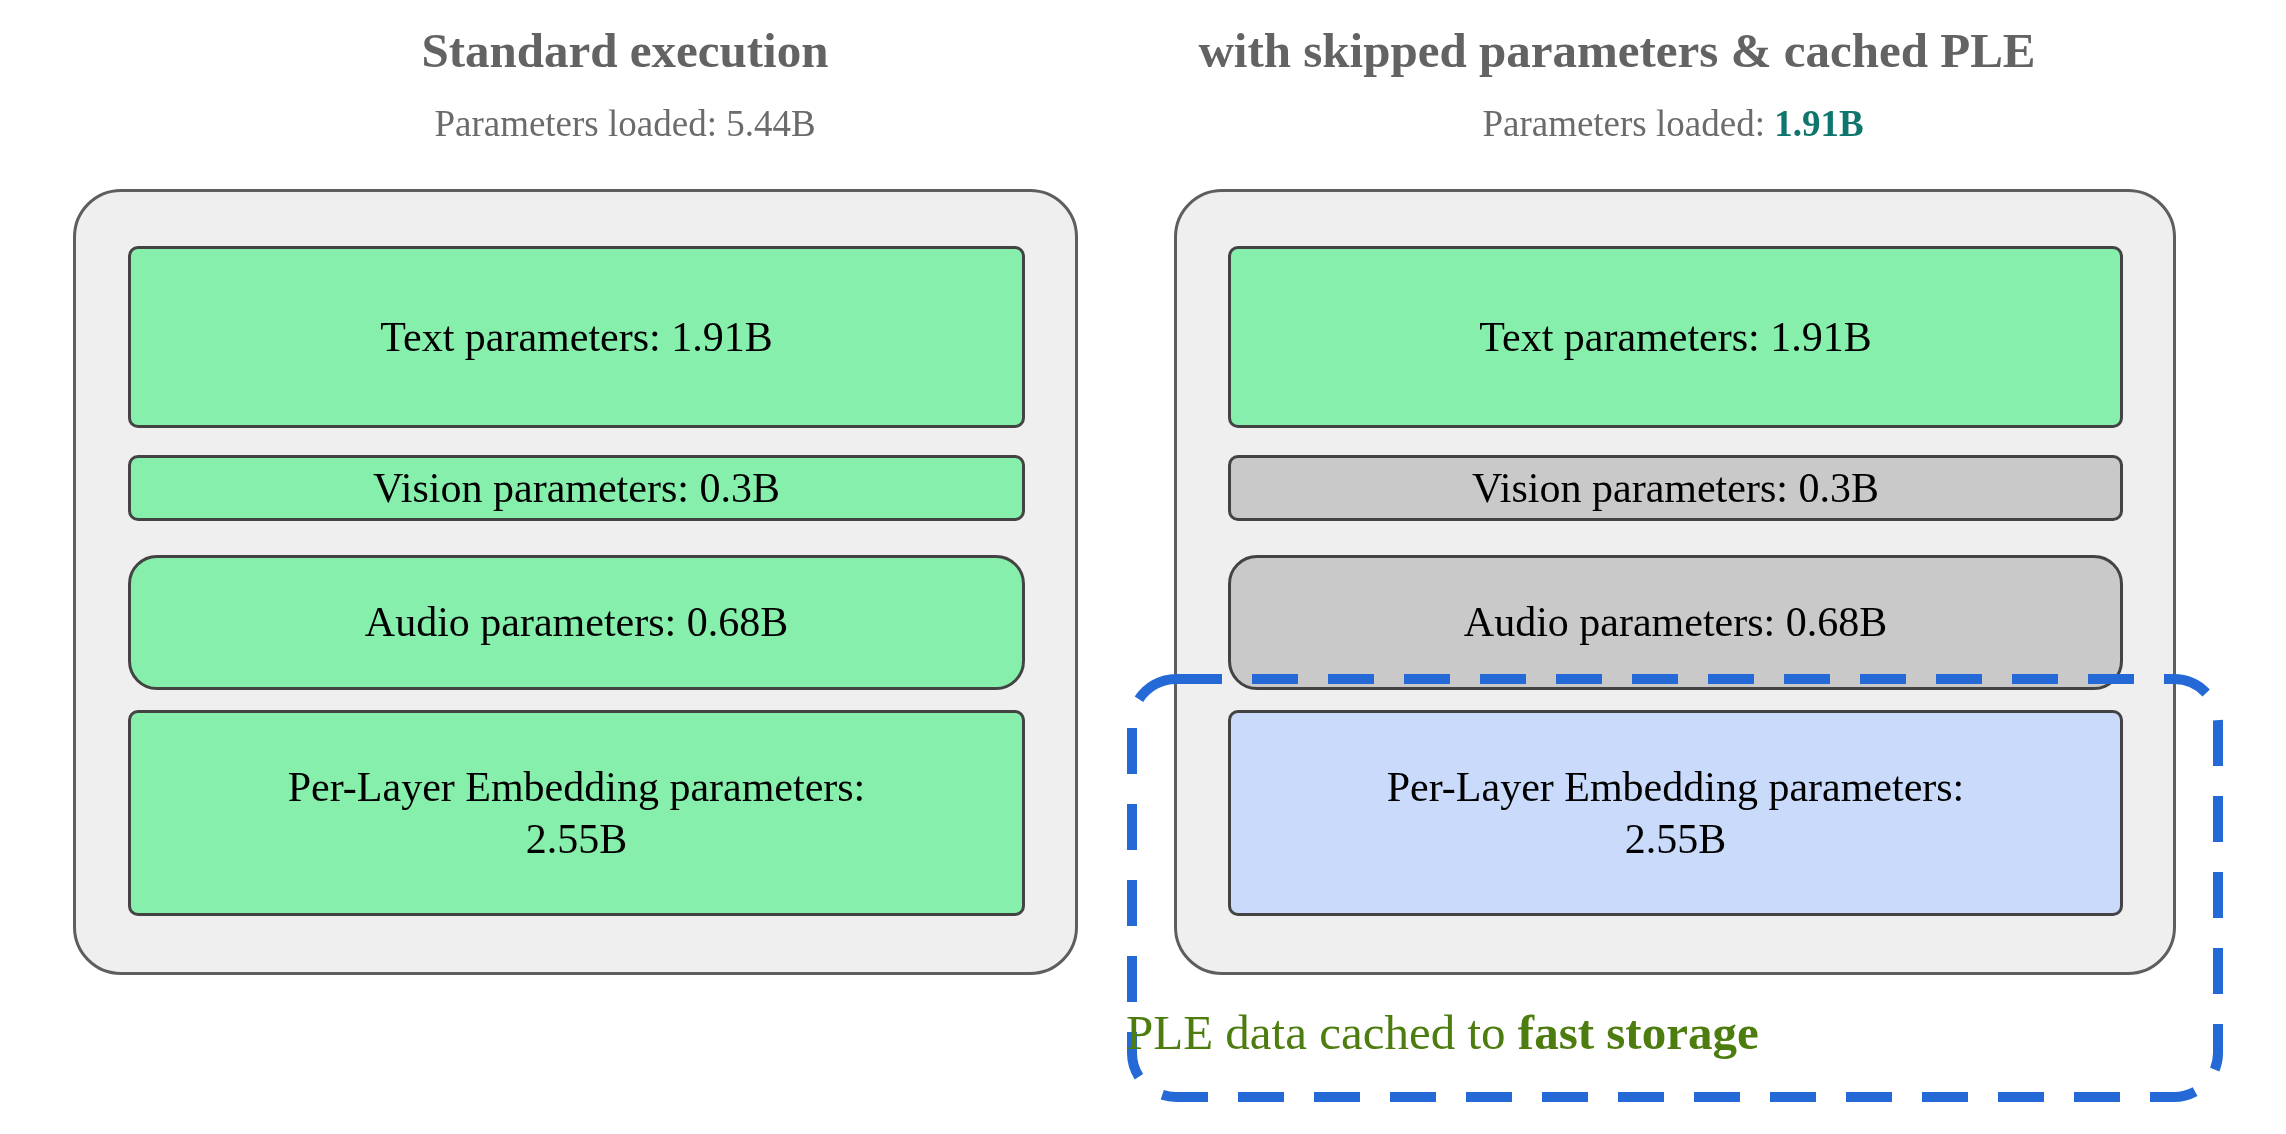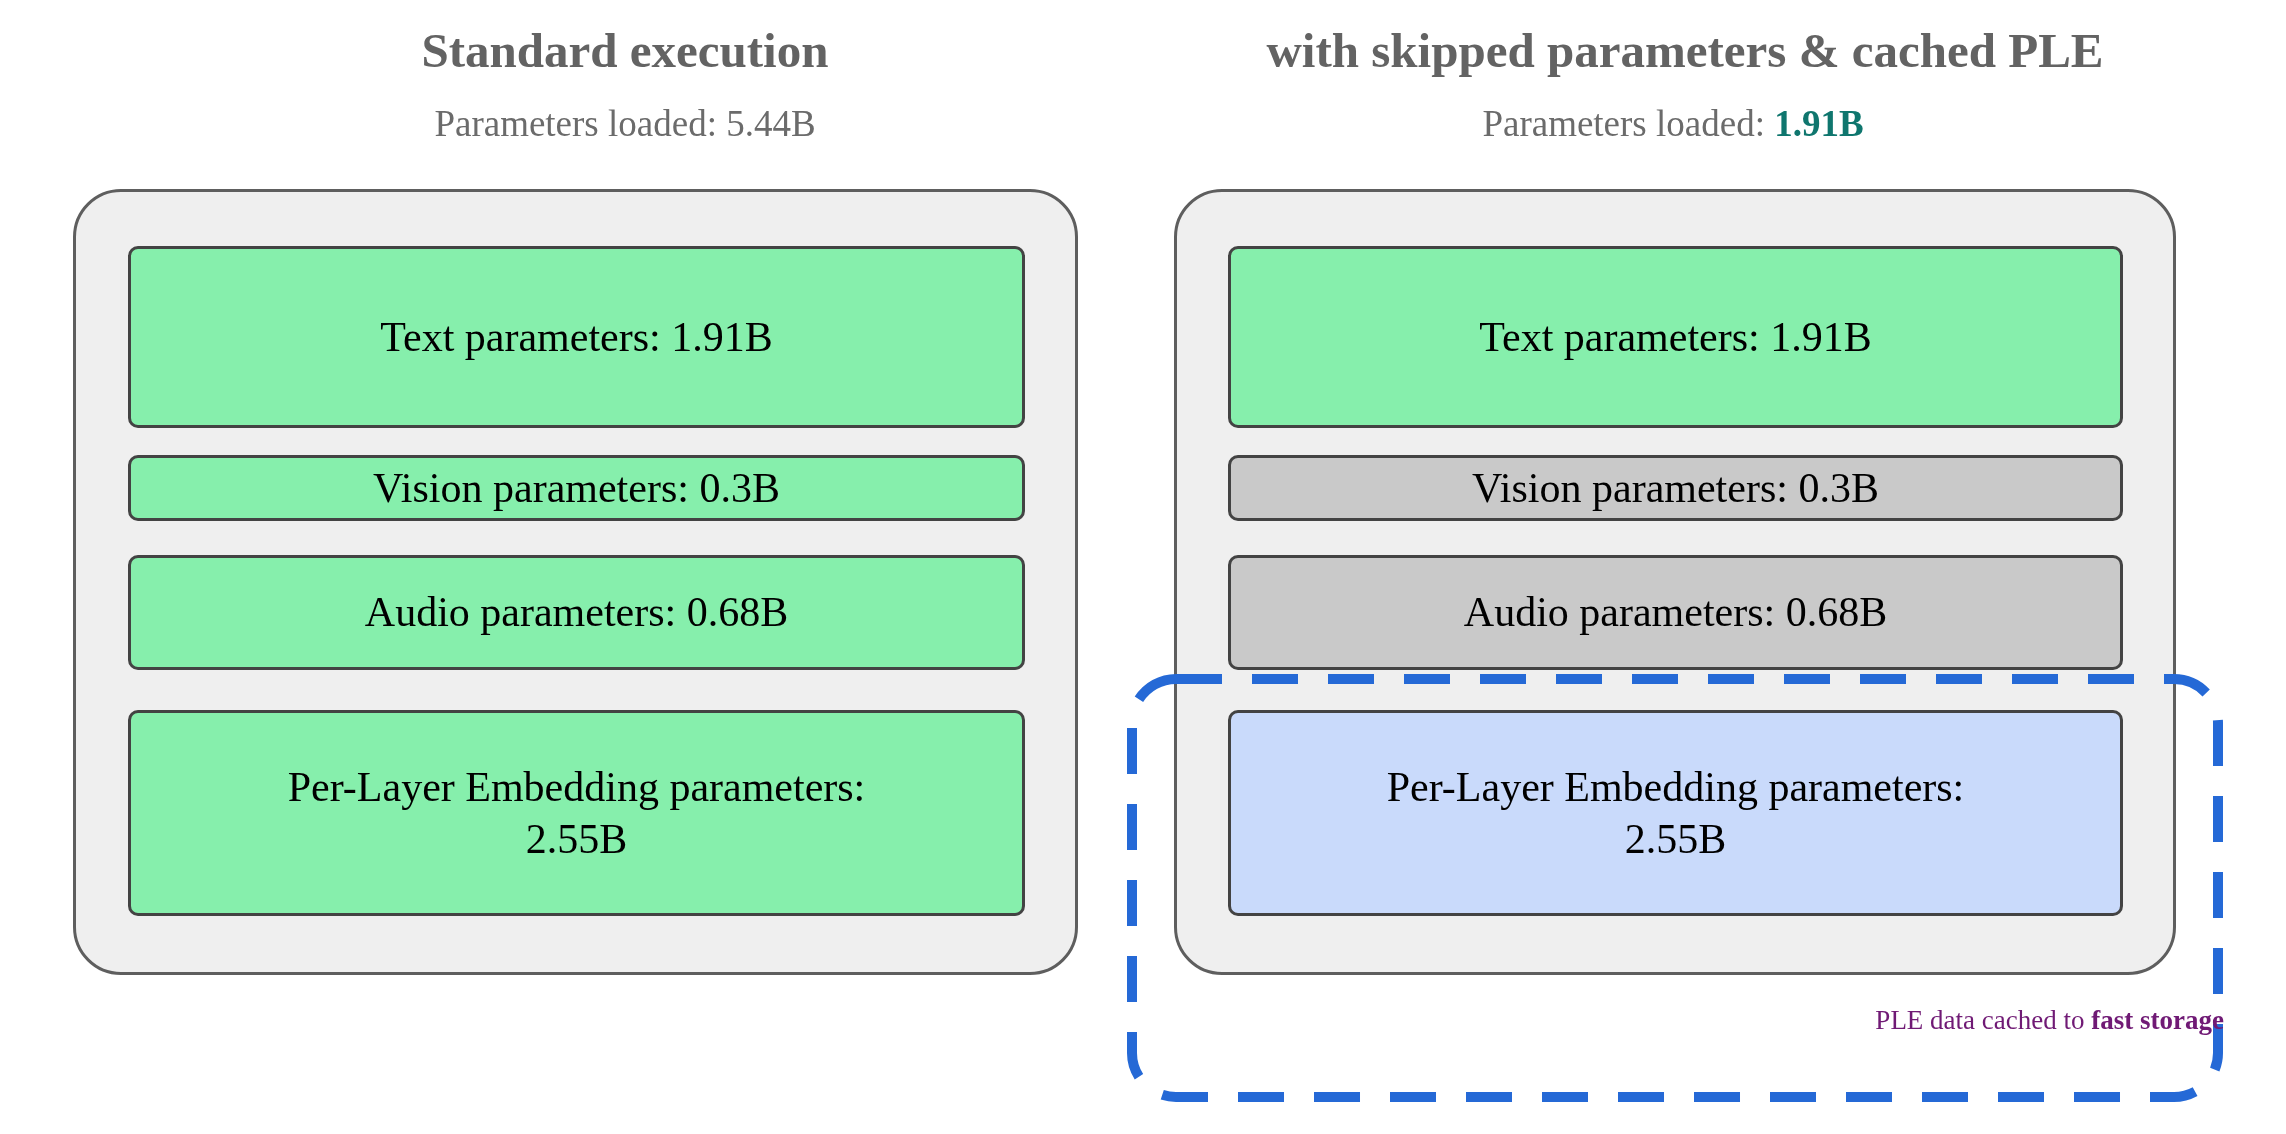--- a/index.html
+++ b/index.html
@@ -24,30 +24,30 @@
   .device-right{left:1174px;width:1002px;}
   .pbox{
     position:absolute;display:flex;align-items:center;justify-content:center;
     font-size:42px;color:#000000;text-align:center;line-height:1.25;
     border:3px solid #434343;border-radius:10px;box-sizing:border-box;
   }
   .col-left .pbox{left:128px;width:897px;}
   .col-right .pbox{left:1228px;width:895px;}
   .row-text{top:246px;height:182px;}
   .row-vision{top:455px;height:66px;}
-  .row-audio{top:555px;height:115px;}
+  .row-audio{top:555px;height:135px;border-radius:29px;}
   .row-ple{top:710px;height:206px;}
   .fill-loaded{background:#86efac;}
   .fill-skipped{background:#c9c9c9;}
   .fill-cached{background:#c9dafb;}
   .ple-wrap{display:inline-block;max-width:640px;}
   .cache-outline{position:absolute;left:1126px;top:670px;width:1098px;height:436px;}
   .cache-note{
-    position:absolute;left:1126px;top:1006px;width:1098px;text-align:right;
-    font-size:27px;color:#701a75;white-space:nowrap;line-height:1.1;
+    position:absolute;left:1126px;top:1006px;width:1098px;text-align:left;
+    font-size:49px;color:#4d7c0f;white-space:nowrap;line-height:1.1;
   }
   .cache-note-bold{font-weight:700;}
 </style>
 </head>
 <body>
 
 <div class="canvas">
 
   <div class="col-left">
     <div class="panel-title" style="left:75px;">Standard execution</div>
@@ -66,21 +66,21 @@
     </div>
     <div class="pbox row-audio fill-loaded">
       <span>Audio parameters: 0.68B</span>
     </div>
     <div class="pbox row-ple fill-loaded">
       <span class="ple-wrap">Per-Layer Embedding parameters: 2.55B</span>
     </div>
   </div>
 
   <div class="col-right">
-    <div class="panel-title" style="left:1135px;">with skipped parameters &amp; cached PLE</div>
+    <div class="panel-title" style="left:1067px;">with skipped parameters &amp; cached PLE</div>
     <div class="panel-subtitle" style="left:1123px;">
       <span>Parameters loaded:</span>
       <span class="subtitle-bold">1.91B</span>
     </div>
 
     <div class="device device-right"></div>
 
     <div class="pbox row-text fill-loaded">
       <span>Text parameters: 1.91B</span>
     </div>

